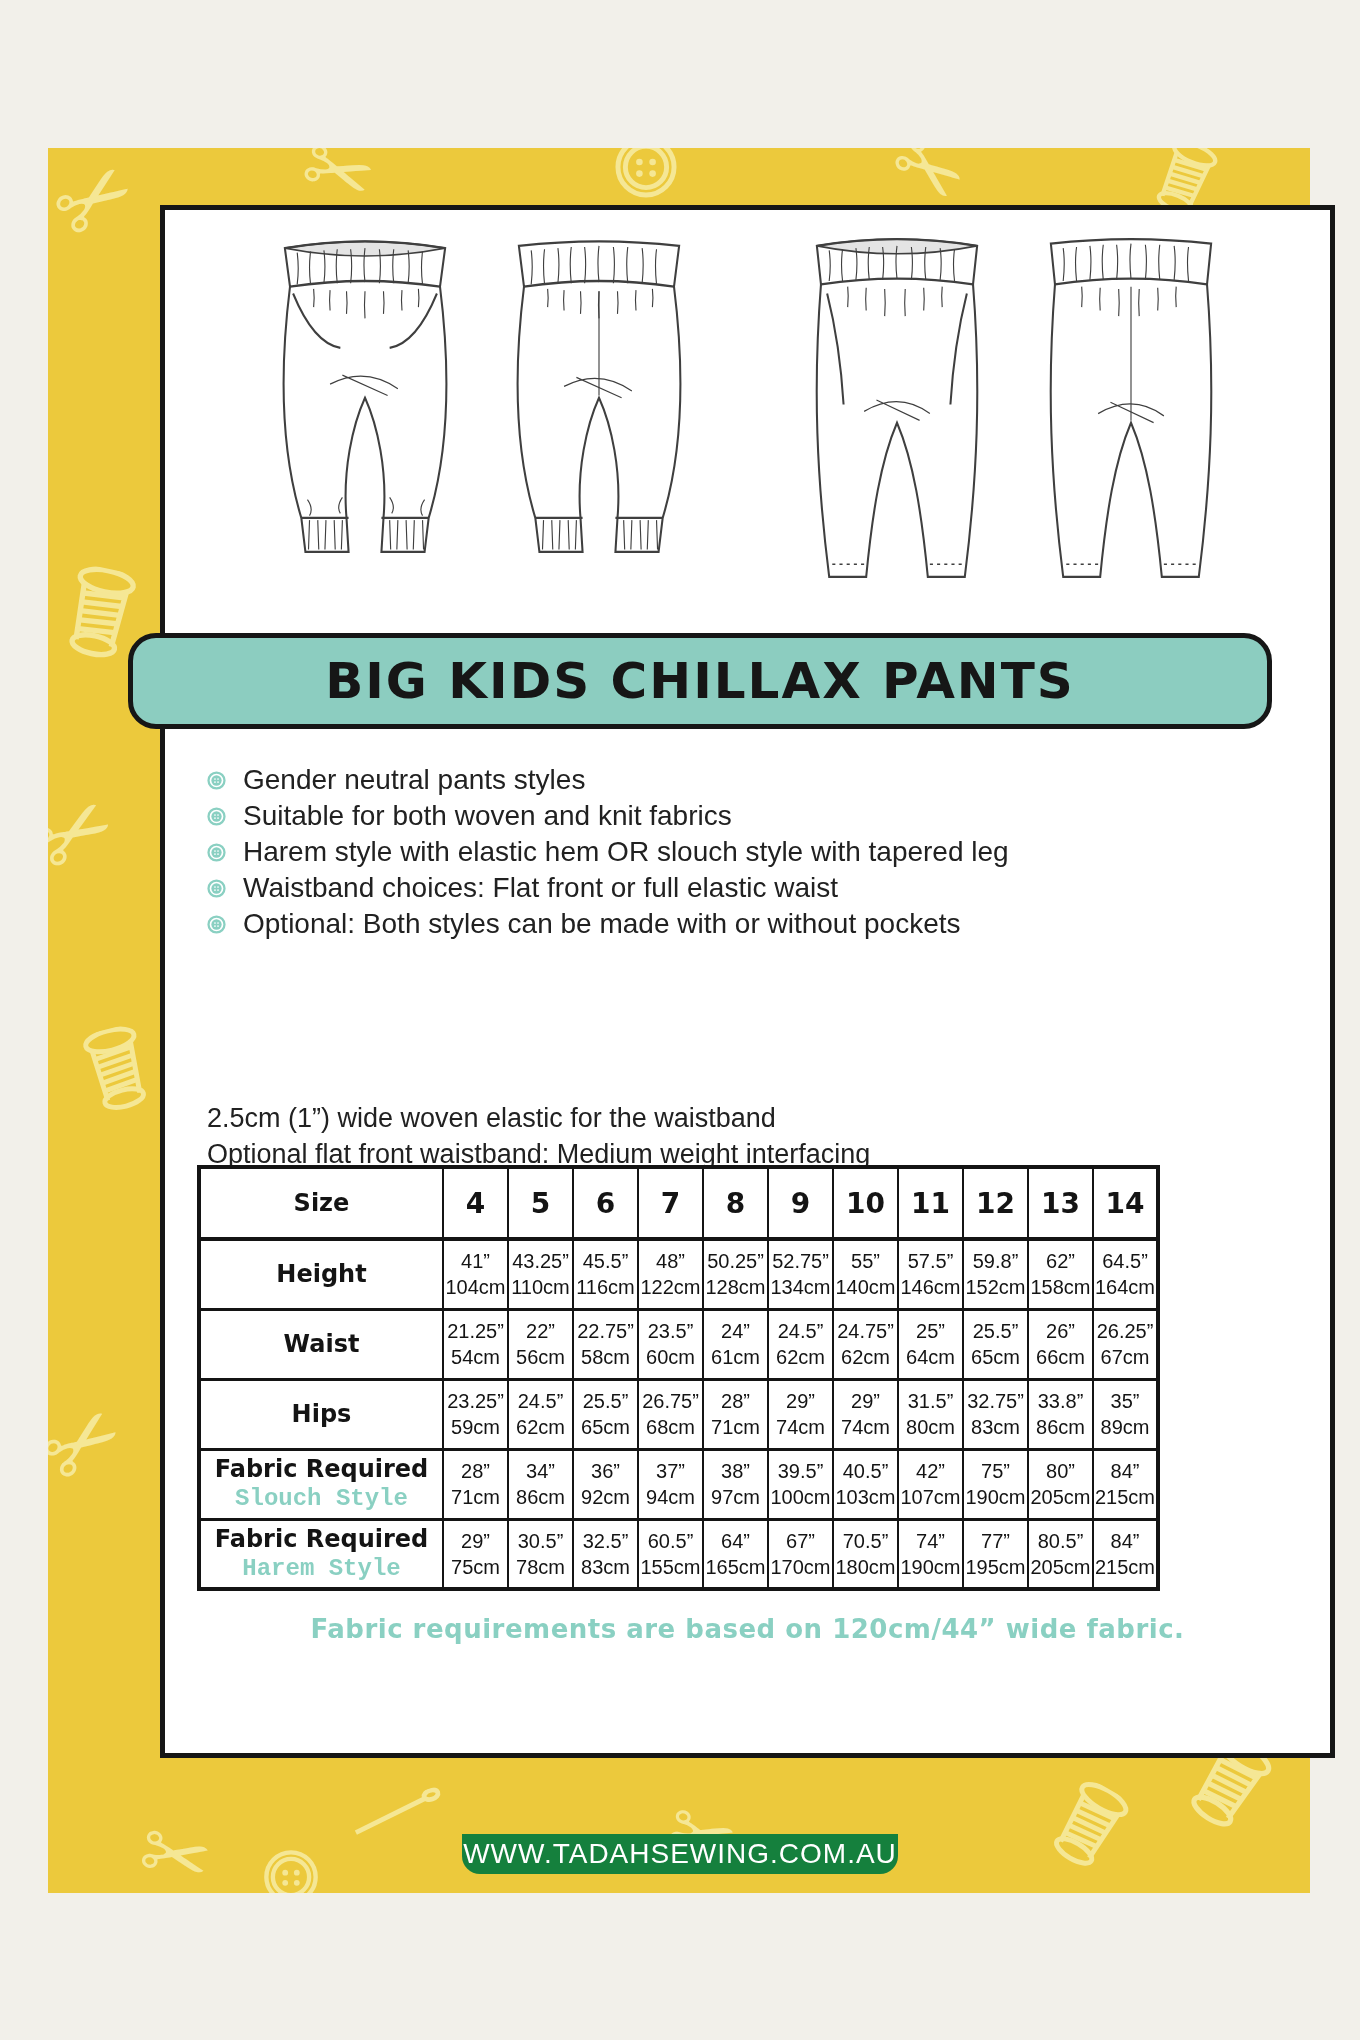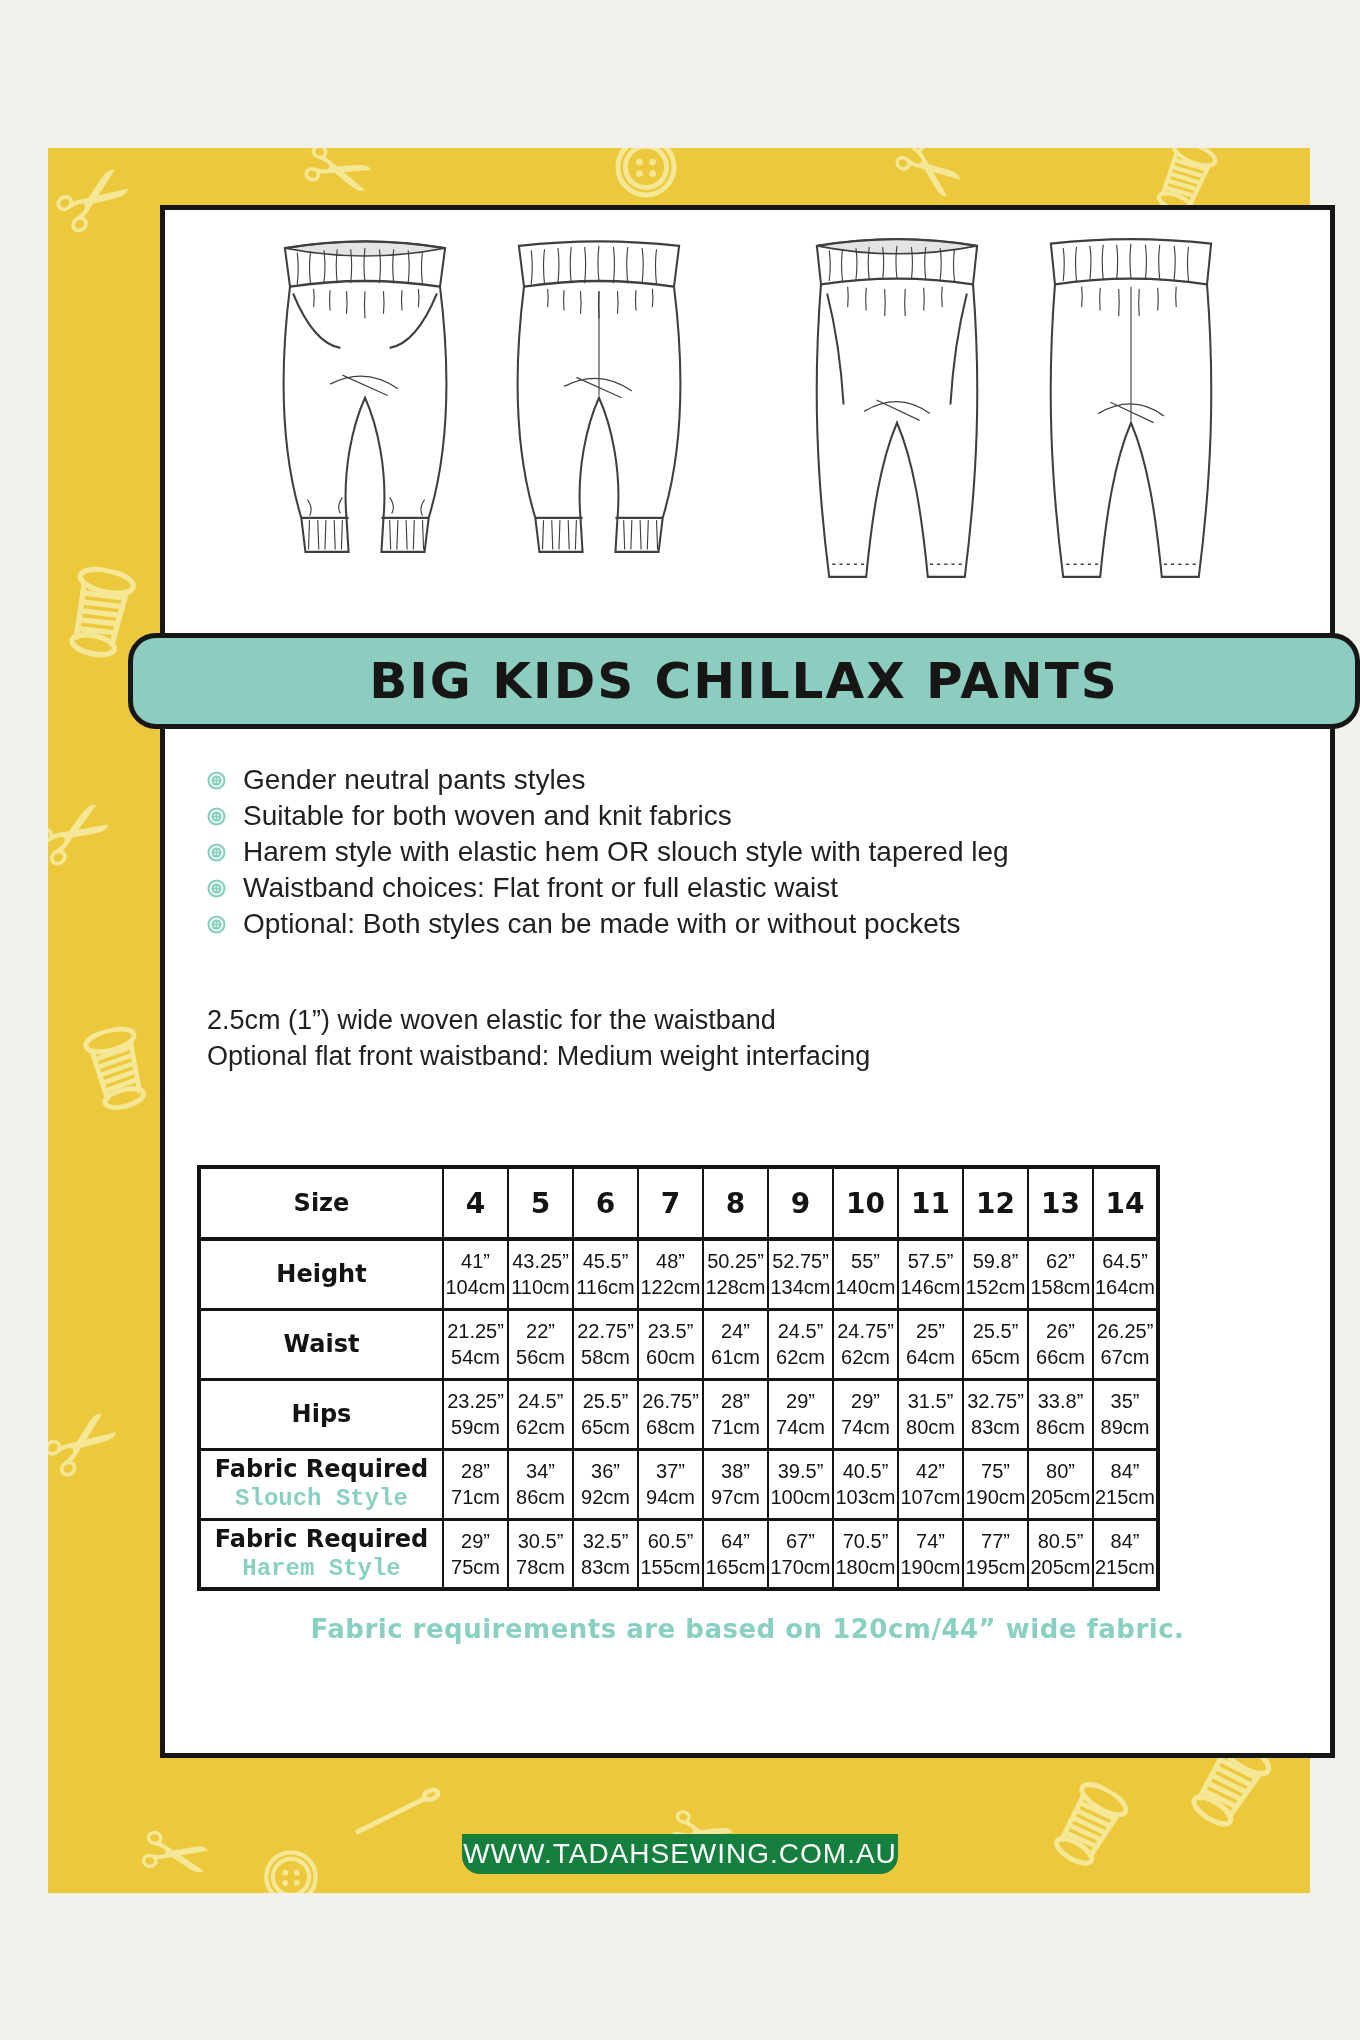--- a/index.html
+++ b/index.html
@@ -19,35 +19,35 @@
   .drawings{position:absolute;top:20px;left:0;right:0;display:flex;
             justify-content:center;align-items:flex-start}
   .drawings svg{width:226px;height:374px;margin-left:8px}
   .drawings svg:first-child{margin-left:0}
   .drawings svg.gap{margin-left:72px}
   .tech{stroke:#3f3f3f;fill:none;stroke-width:2}
   .tech .thin{stroke-width:1.1}
   .tech .shade{fill:#e4e4e4;stroke-width:1.4}
   .tech .dash{stroke-dasharray:3 4;stroke-width:1.3}
 
-  .banner{position:absolute;left:128px;top:633px;width:1232px;height:96px;
+  .banner{position:absolute;left:128px;top:633px;width:1144px;height:96px;
           background:#8ccdc0;border:5px solid #161616;border-radius:28px;
           box-sizing:border-box;z-index:3;display:flex;align-items:center;justify-content:center}
   .banner span{font-family:"DejaVu Sans",sans-serif;font-weight:700;font-size:50px;
                letter-spacing:2px;color:#161616;white-space:nowrap}
 
   .features{position:absolute;left:42px;top:552px;margin:0;padding:0;list-style:none}
   .features li{display:flex;align-items:center;font-size:28px;color:#212121;height:36px;white-space:nowrap}
   .features .bullet{width:19px;height:19px;margin-right:17px;flex:none}
 
   .guide-heading{position:absolute;left:42px;top:768px;margin:0;
                  font-family:"DejaVu Sans",sans-serif;font-size:36px;font-weight:700;
                  letter-spacing:1px;color:#7fcbbd;white-space:nowrap}
 
-  .materials{position:absolute;left:42px;top:792px}
+  .materials{position:absolute;left:42px;top:890px}
   .materials p{margin:0;font-size:27px;line-height:36px;color:#212121;white-space:nowrap}
 
   table.size-table{position:absolute;left:32px;top:955px;width:963px;
                    border-collapse:collapse;table-layout:fixed;background:#fff;
                    border:4px solid #141414}
   .size-table th,.size-table td{border-left:2px solid #141414;border-top:3px solid #141414;
                    text-align:center;padding:0;overflow:hidden}
   .size-table th:first-child,.size-table td:first-child{border-left:none}
   .size-table thead tr{height:72px}
   .size-table thead th{border-top:none;font-family:"DejaVu Sans",sans-serif;

